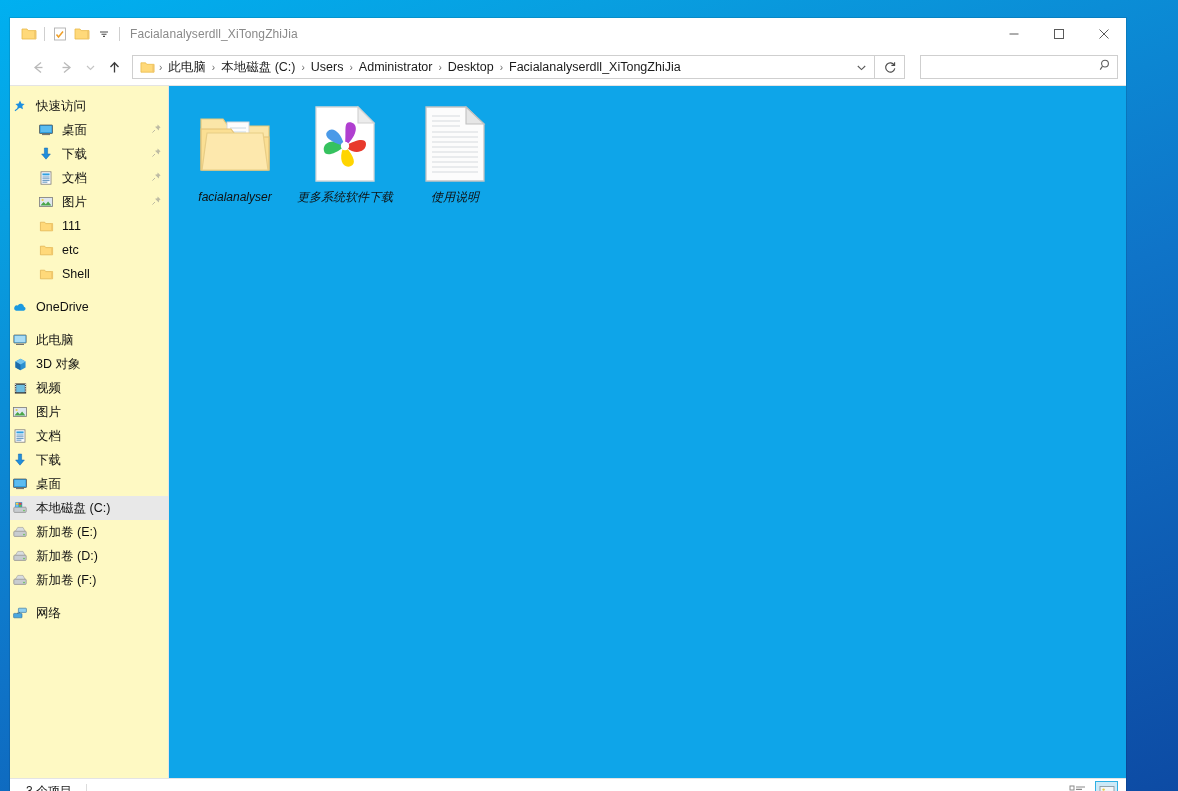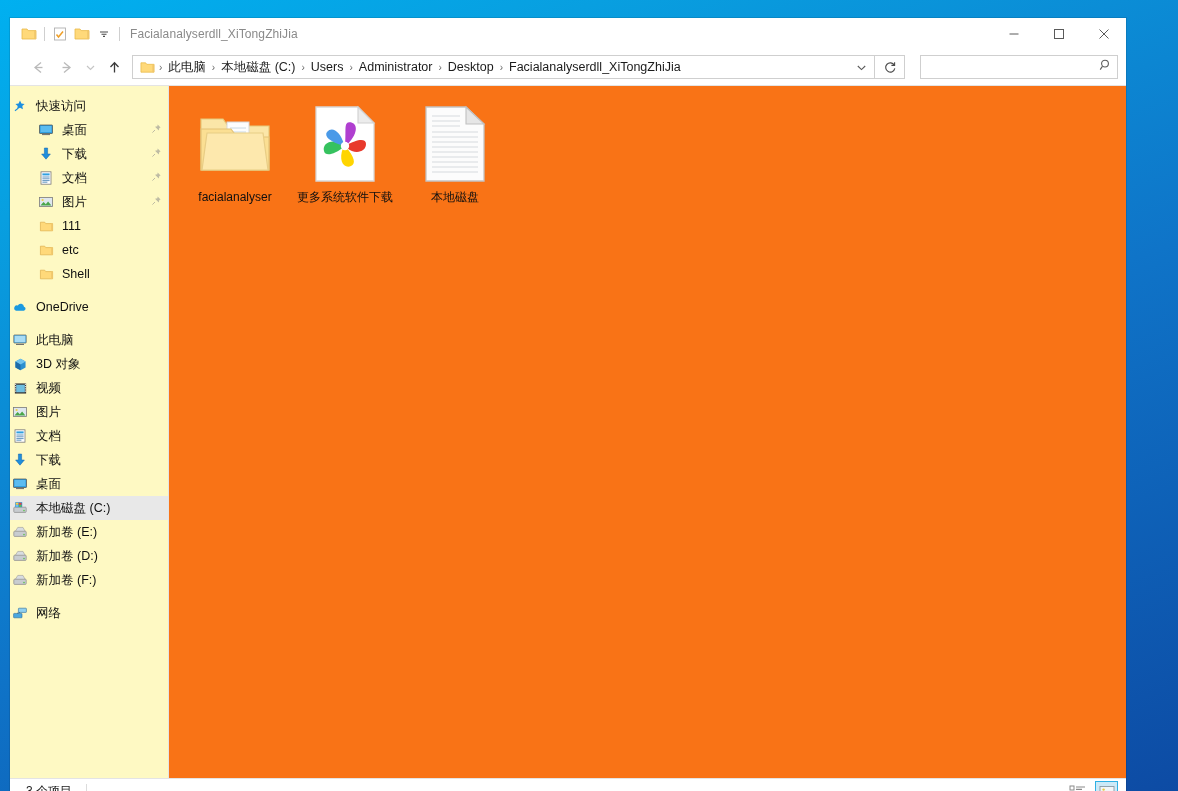--- a/index.html
+++ b/index.html
@@ -147,24 +147,25 @@
     width: 20px; height: 20px; margin-right: 6px;
     display: flex; align-items: center; justify-content: center; flex: 0 0 20px;
   }
   .lvl0 { padding-left: 26px; }
   .lvl1 { }
   .pin { margin-left: auto; opacity: 0.55; }
   .navgap { height: 9px; }
 
   
   .content {
-    flex: 1 1 auto; background: #f97316; position: relative;
+    flex: 1 1 auto; background: #0ea5e9; position: relative;
     padding: 14px 0 0 14px;
     display: flex; flex-wrap: wrap; align-content: flex-start;
     overflow: hidden;
+    font-style: italic;
   }
   .fileitem {
     width: 104px; height: 122px;
     display: flex; flex-direction: column; align-items: center;
     padding-top: 4px; cursor: default; margin-right: 6px;
   }
   .fileicon {
     width: 80px; height: 80px; display: flex; align-items: center; justify-content: center;
   }
   .filelabel {
@@ -626,21 +627,21 @@
         <div class="fileicon">
           <svg width="66" height="80" viewBox="0 0 66 80">
             <path d="M4 3h40l18 17v57H4z" fill="#fcfcfc" stroke="#c4c4c4" stroke-width="1.3"></path>
             <path d="M44 3v17h18z" fill="#e6e6e6" stroke="#c0c0c0" stroke-width="1.1"></path>
             <g stroke="#d5d9dd" stroke-width="1.2">
               <path d="M10 12h28M10 17h28M10 22h28"></path>
               <path d="M10 28h46M10 33h46M10 38h46M10 43h46M10 48h46M10 53h46M10 58h46M10 63h46M10 68h46"></path>
             </g>
           </svg>
         </div>
-        <div class="filelabel">本地磁盘</div>
+        <div class="filelabel">使用说明</div>
       </div>
 
     </div>
   </div>
 
   <div class="statusbar">
     <span class="status-text">3 个项目</span>
     <span class="status-sep"></span>
     <div class="viewbtns">
       <div class="viewbtn">

